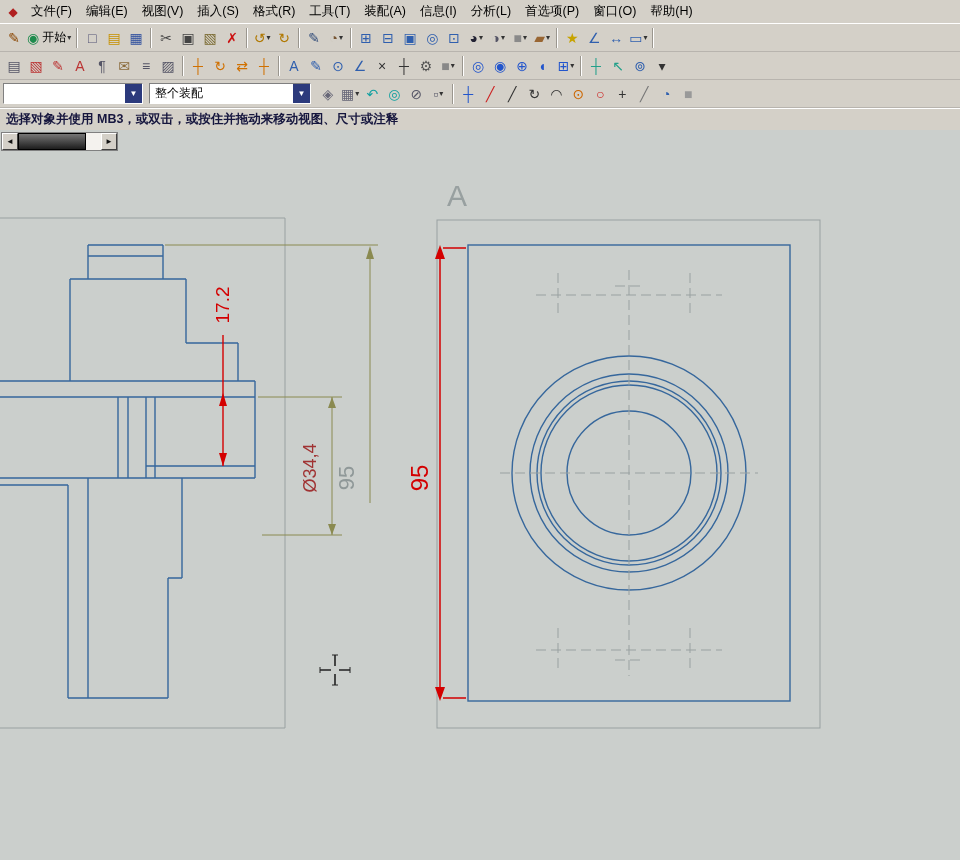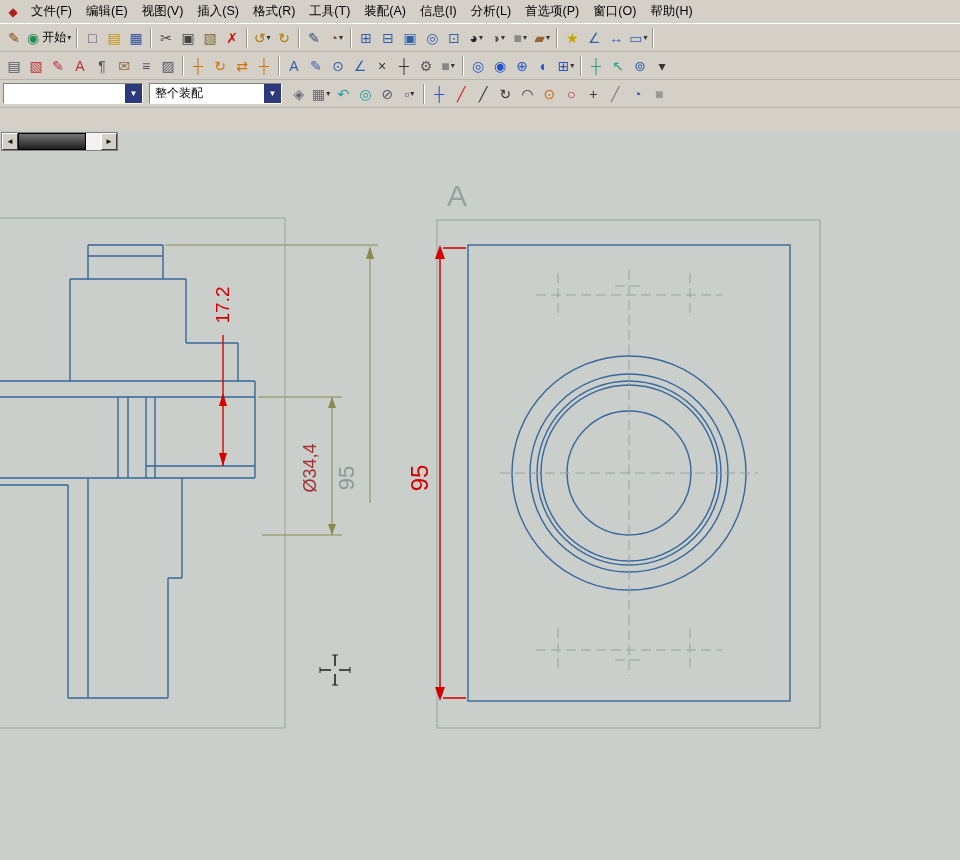--- a/index.html
+++ b/index.html
@@ -17,21 +17,21 @@
   .tbtn .glyph { font-size:14px; line-height:1; }
   .tbtn .tlabel { font-size:12px; margin-left:3px; color:#000; }
   .tbtn .tcaret { font-size:8px; margin-left:1px; color:#333; }
   .tsep { width:2px; height:20px; margin:0 3px; border-left:1px solid #9a968e; border-right:1px solid #ffffff; }
 
   
   .combo { height:21px; background:#ffffff; border:1px solid; border-color:#808080 #ffffff #ffffff #808080; display:flex; align-items:center; font-size:12px; margin-right:6px; }
   .combo .cval { flex:1; padding-left:5px; color:#000; overflow:hidden; white-space:nowrap; }
   .combo .cbtn { width:17px; height:100%; background:#2c3a7c; color:#fff; display:flex; align-items:center; justify-content:center; font-size:8px; }
   .combo.filter { width:140px; }
-  .combo.scope { width:133px;justify-content:flex-end; }
+  .combo.scope { width:162px;justify-content:flex-end; }
 
   
   .promptbar { height:23px; background:#d4d0c8; border-top:1px solid #ffffff; border-bottom:1px solid #808080; display:flex; align-items:center; padding:0 6px; font-size:12.5px; font-weight:bold; color:#16163e; }
 
   
   .canvas { position:absolute; left:0; right:0; top:130px; bottom:0; background:#cbcfcc; }
   .canvas svg { position:absolute; left:0; top:0; }
 
   
   .hscroll { position:absolute; top:2px; left:1px; width:117px; height:19px; display:flex; background:#f4f2ee; border:1px solid #808080; z-index:5; }
@@ -311,20 +311,23 @@
         <span class="glyph" style="color: rgb(119, 119, 119);">╱</span>
       </span>
       <span class="tbtn">
         <span class="glyph" style="color: rgb(47, 95, 174);">◔</span>
       </span>
       <span class="tbtn">
         <span class="glyph" style="color: rgb(153, 153, 153);">■</span>
       </span>
     </div>
 
+  <div class="promptbar">
+    <span>选择对象并使用 MB3，或双击，或按住并拖动来移动视图、尺寸或注释</span>
+  </div>
 
   <div class="canvas">
 
     <div class="hscroll">
       <span class="sbtn">◄</span>
       <span class="strack">
         <span class="sthumb"></span>
       </span>
       <span class="sbtn">►</span>
     </div>

